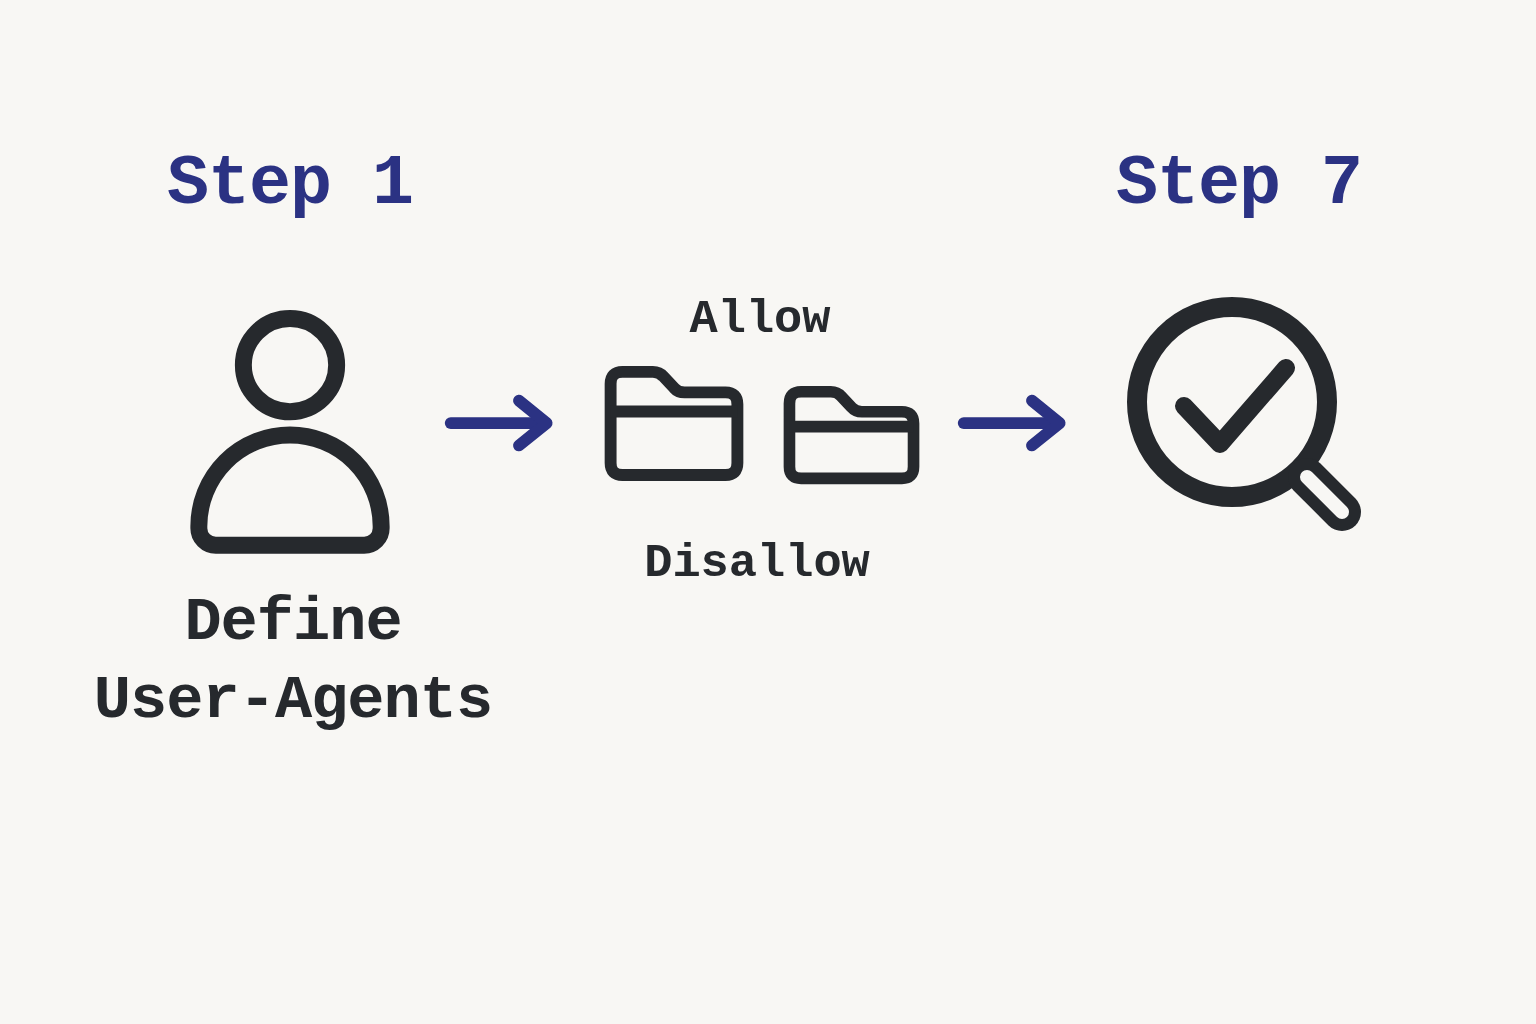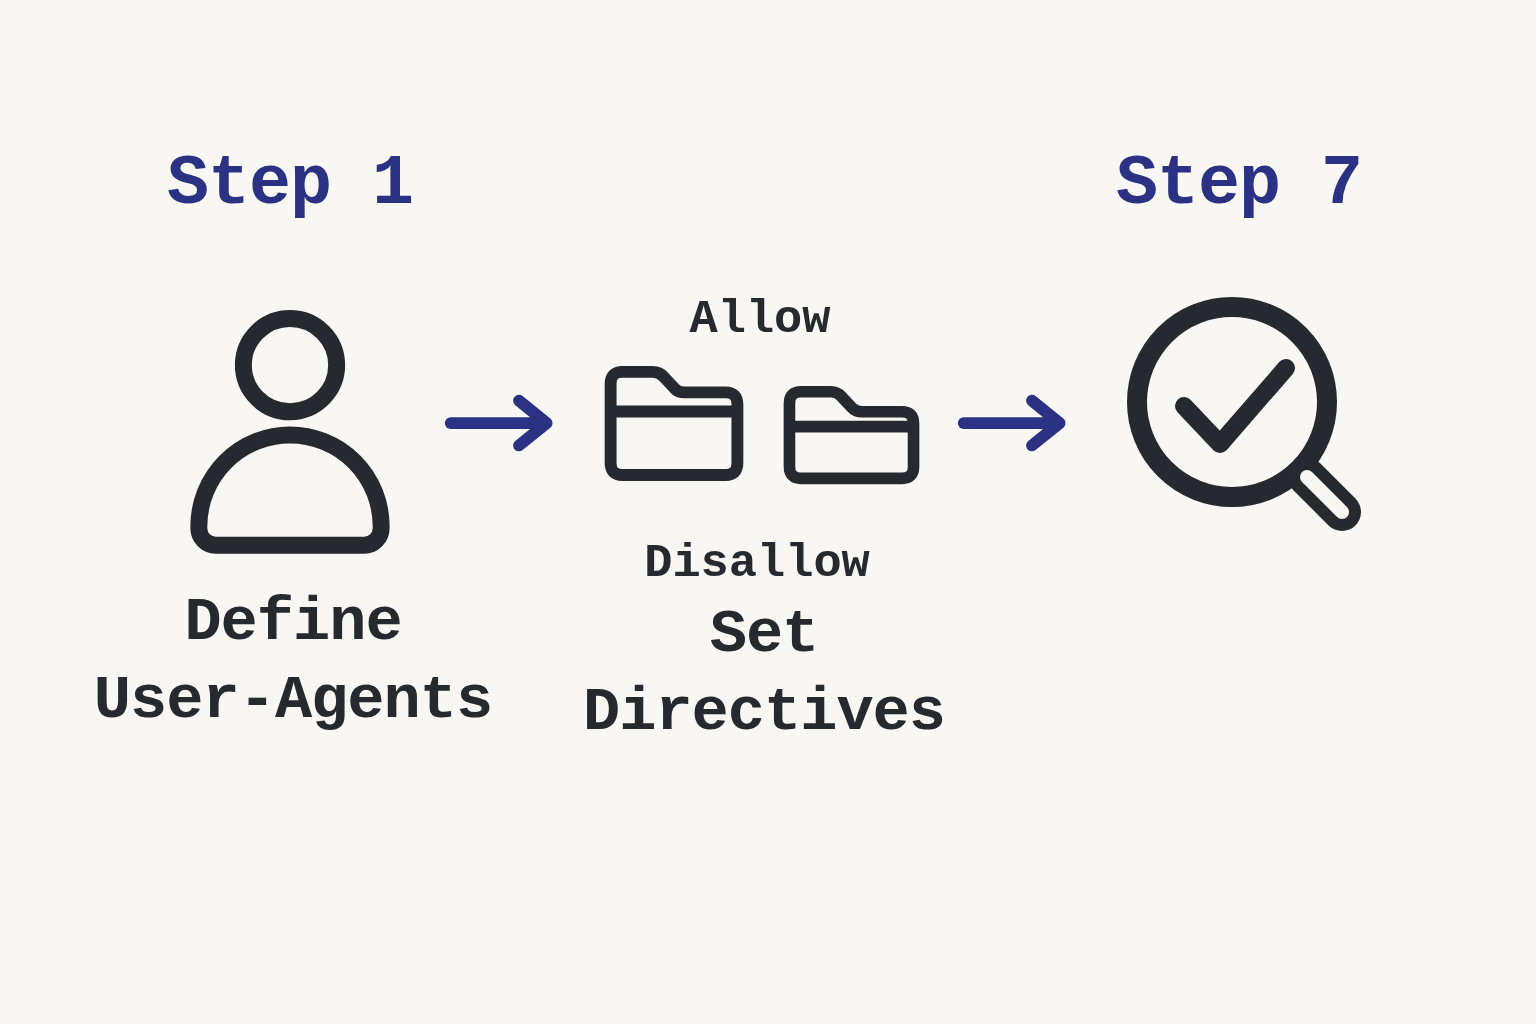--- a/index.html
+++ b/index.html
@@ -119,18 +119,14 @@
       <path class="ink-stroke" d="M29 55 L47 74 L80 36" stroke-width="9" stroke-linecap="round" stroke-linejoin="round"></path>
       <path class="ink-stroke" d="M90.5 90.5 L108 108" stroke-width="19" stroke-linecap="round"></path>
       <path class="bg-stroke" d="M90.5 90.5 L108 108" stroke-width="7" stroke-linecap="round"></path>
     </svg>
   </div>
 
   <div class="step-label" id="label-1">
     <span>Define</span><br>
     <span>User-Agents</span>
   </div>
-  <div class="step-label" id="label-2">
-    <span>Set</span><br>
-    <span>Directives</span>
-  </div>
 
 </div>
 
 </body></html>

